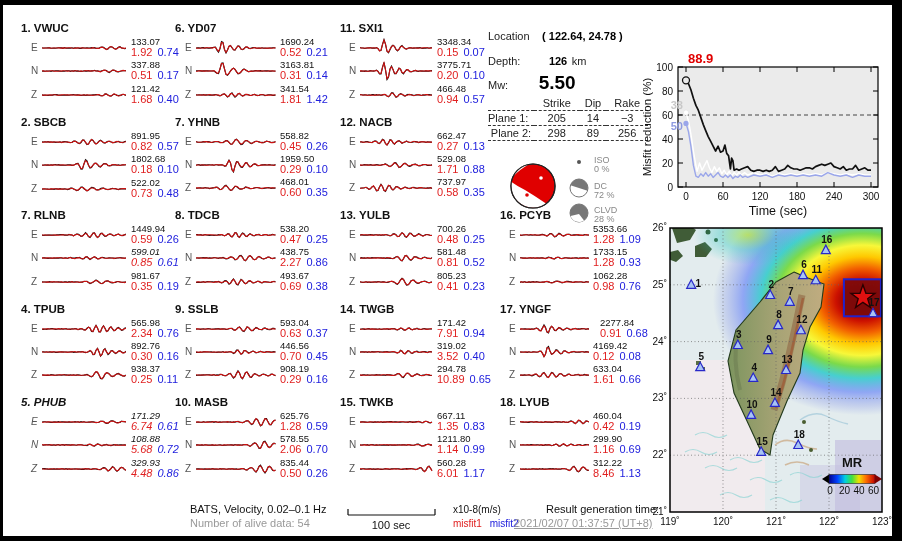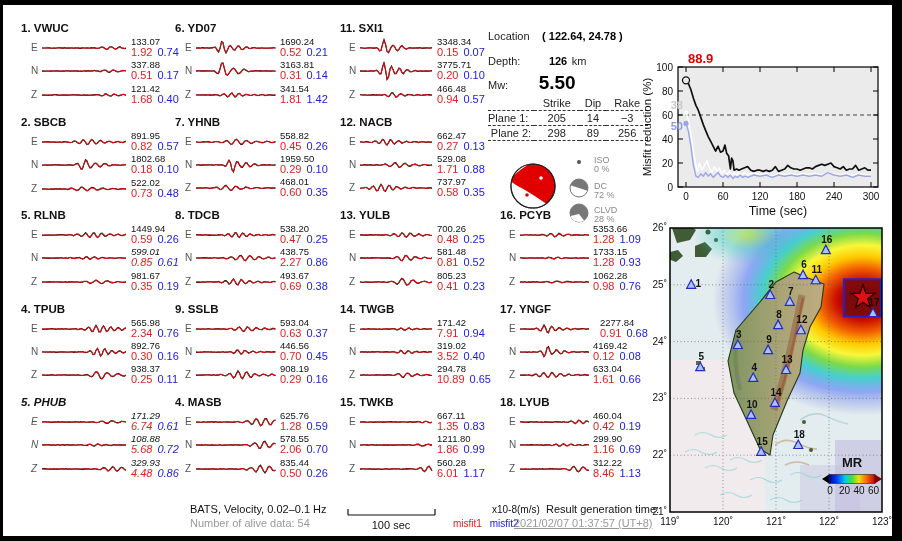--- a/index.html
+++ b/index.html
@@ -89,21 +89,21 @@
         <svg width="84" height="22" class="abs" style="left: 21px; top: 61.6px;">
           <path d="M0,11.16 L1.5,10.94 L3,11.07 L4.5,11.04 L6,11.14 L7.5,11.20 L9,11.18 L10.5,11.00 L12,11.34 L13.5,10.92 L15,10.90 L16.5,11.17 L18,10.68 L19.5,10.95 L21,11.28 L22.5,10.90 L24,10.98 L25.5,11.68 L27,11.20 L28.5,10.02 L30,9.94 L31.5,11.05 L33,11.43 L34.5,12.58 L36,12.24 L37.5,11.04 L39,8.99 L40.5,9.13 L42,10.74 L43.5,11.77 L45,12.79 L46.5,12.08 L48,10.91 L49.5,9.29 L51,9.65 L52.5,10.21 L54,11.76 L55.5,11.72 L57,11.91 L58.5,10.53 L60,10.06 L61.5,10.07 L63,10.79 L64.5,11.28 L66,11.79 L67.5,11.32 L69,10.75 L70.5,10.23 L72,10.66 L73.5,10.65 L75,11.24 L76.5,11.74 L78,10.87 L79.5,10.69 L81,10.97 L82.5,10.75 L84,11.18" fill="none" stroke="#111111" stroke-width="1.1"></path>
           <path d="M0,11.03 L1.5,10.77 L3,10.84 L4.5,11.30 L6,10.98 L7.5,11.19 L9,10.70 L10.5,11.15 L12,10.79 L13.5,10.80 L15,11.07 L16.5,10.89 L18,11.09 L19.5,11.11 L21,10.92 L22.5,11.02 L24,11.22 L25.5,10.99 L27,10.92 L28.5,10.60 L30,10.21 L31.5,10.78 L33,11.82 L34.5,12.09 L36,12.08 L37.5,10.72 L39,9.45 L40.5,9.43 L42,10.31 L43.5,11.75 L45,12.80 L46.5,11.96 L48,10.51 L49.5,9.99 L51,9.93 L52.5,10.47 L54,11.69 L55.5,12.21 L57,11.50 L58.5,11.15 L60,10.70 L61.5,10.14 L63,11.06 L64.5,11.46 L66,11.33 L67.5,11.26 L69,10.90 L70.5,10.78 L72,10.51 L73.5,10.68 L75,11.16 L76.5,11.29 L78,11.17 L79.5,10.73 L81,10.58 L82.5,10.61 L84,10.65" fill="none" stroke="#cc1111" stroke-width="1.1"></path>
         </svg>
         <div class="abs" style="left: 110px; top: 60.6px;">
           <div class="peak">522.02</div>
           <div class="mis"><span class="m1">0.73</span><span class="m2">0.48</span></div>
         </div>
       </div>
       <div class="abs" style="left: 18px; top: 204px;">
-        <div class="sta-head">5.  RLNB</div>
+        <div class="sta-head">7.  RLNB</div>
         <div class="abs comp-letter" style="left: 10px; top: 20px;">E</div>
         <svg width="84" height="22" class="abs" style="left: 21px; top: 15px;">
           <path d="M0,11.26 L1.5,11.34 L3,11.28 L4.5,11.14 L6,11.00 L7.5,11.10 L9,11.08 L10.5,11.06 L12,11.22 L13.5,11.05 L15,10.80 L16.5,10.75 L18,10.61 L19.5,10.67 L21,10.60 L22.5,11.13 L24,10.97 L25.5,11.22 L27,10.46 L28.5,10.92 L30,11.02 L31.5,11.84 L33,10.85 L34.5,10.05 L36,10.02 L37.5,10.95 L39,12.47 L40.5,12.00 L42,10.49 L43.5,8.64 L45,10.18 L46.5,12.69 L48,13.53 L49.5,11.43 L51,9.11 L52.5,8.93 L54,11.81 L55.5,13.48 L57,12.47 L58.5,9.46 L60,9.06 L61.5,11.01 L63,12.36 L64.5,12.00 L66,10.77 L67.5,10.09 L69,10.08 L70.5,11.22 L72,11.94 L73.5,10.92 L75,10.49 L76.5,10.16 L78,10.90 L79.5,11.39 L81,11.64 L82.5,10.77 L84,10.13" fill="none" stroke="#111111" stroke-width="1.1"></path>
           <path d="M0,10.78 L1.5,11.16 L3,10.71 L4.5,11.22 L6,11.05 L7.5,10.96 L9,11.27 L10.5,11.22 L12,10.71 L13.5,11.15 L15,11.02 L16.5,11.29 L18,10.93 L19.5,10.91 L21,10.73 L22.5,11.01 L24,11.04 L25.5,11.00 L27,10.77 L28.5,10.64 L30,10.94 L31.5,11.78 L33,11.08 L34.5,10.42 L36,10.44 L37.5,11.15 L39,12.23 L40.5,11.88 L42,10.59 L43.5,9.37 L45,10.24 L46.5,12.60 L48,12.99 L49.5,11.34 L51,9.19 L52.5,9.00 L54,11.56 L55.5,13.39 L57,12.10 L58.5,9.99 L60,9.42 L61.5,10.47 L63,11.95 L64.5,12.03 L66,10.67 L67.5,10.02 L69,10.31 L70.5,11.10 L72,11.48 L73.5,11.34 L75,10.59 L76.5,10.17 L78,10.95 L79.5,11.66 L81,11.15 L82.5,10.83 L84,10.68" fill="none" stroke="#cc1111" stroke-width="1.1"></path>
         </svg>
         <div class="abs" style="left: 110px; top: 14px;">
           <div class="peak">1449.94</div>
           <div class="mis"><span class="m1">0.59</span><span class="m2">0.26</span></div>
         </div>
         <div class="abs comp-letter" style="left: 10px; top: 43.3px;">N</div>
@@ -299,21 +299,21 @@
         <svg width="80" height="22" class="abs" style="left: 21px; top: 61.6px;">
           <path d="M0,11.37 L1.5,11.32 L3,11.14 L4.5,11.05 L6,11.13 L7.5,10.90 L9,11.05 L10.5,10.73 L12,10.73 L13.5,10.71 L15,11.24 L16.5,11.31 L18,10.61 L19.5,11.39 L21,10.84 L22.5,11.16 L24,10.40 L25.5,10.45 L27,11.21 L28.5,11.63 L30,11.75 L31.5,10.61 L33,9.84 L34.5,9.32 L36,11.85 L37.5,14.11 L39,12.67 L40.5,9.32 L42,6.83 L43.5,8.89 L45,13.23 L46.5,14.87 L48,12.01 L49.5,8.52 L51,8.21 L52.5,10.13 L54,12.95 L55.5,13.30 L57,11.12 L58.5,9.60 L60,10.17 L61.5,11.10 L63,11.87 L64.5,11.48 L66,10.45 L67.5,10.11 L69,10.47 L70.5,11.28 L72,11.89 L73.5,11.61 L75,10.19 L76.5,10.30 L78,11.09 L79.5,11.73" fill="none" stroke="#111111" stroke-width="1.1"></path>
           <path d="M0,10.78 L1.5,10.94 L3,10.97 L4.5,11.26 L6,10.74 L7.5,11.17 L9,10.78 L10.5,10.94 L12,11.04 L13.5,11.09 L15,11.00 L16.5,10.87 L18,10.76 L19.5,11.25 L21,11.42 L22.5,11.17 L24,10.60 L25.5,10.37 L27,11.16 L28.5,11.44 L30,11.76 L31.5,10.89 L33,9.59 L34.5,9.76 L36,11.82 L37.5,13.41 L39,12.88 L40.5,9.78 L42,7.41 L43.5,8.99 L45,13.13 L46.5,14.40 L48,12.07 L49.5,8.75 L51,8.05 L52.5,10.84 L54,13.01 L55.5,13.02 L57,10.99 L58.5,9.82 L60,10.16 L61.5,11.29 L63,12.05 L64.5,11.79 L66,10.42 L67.5,10.34 L69,10.70 L70.5,11.32 L72,12.01 L73.5,11.55 L75,10.45 L76.5,10.19 L78,11.03 L79.5,11.38" fill="none" stroke="#cc1111" stroke-width="1.1"></path>
         </svg>
         <div class="abs" style="left: 105px; top: 60.6px;">
           <div class="peak">908.19</div>
           <div class="mis"><span class="m1">0.29</span><span class="m2">0.16</span></div>
         </div>
       </div>
       <div class="abs" style="left: 172px; top: 391px;">
-        <div class="sta-head">4.  MASB</div>
+        <div class="sta-head">10.  MASB</div>
         <div class="abs comp-letter" style="left: 10px; top: 20px;">E</div>
         <svg width="80" height="22" class="abs" style="left: 21px; top: 15px;">
           <path d="M0,11.23 L1.5,11.21 L3,11.08 L4.5,11.18 L6,11.38 L7.5,10.62 L9,11.18 L10.5,10.99 L12,10.93 L13.5,10.76 L15,10.79 L16.5,10.66 L18,11.31 L19.5,10.65 L21,11.06 L22.5,11.32 L24,10.86 L25.5,11.31 L27,11.04 L28.5,10.96 L30,11.03 L31.5,11.11 L33,11.07 L34.5,10.89 L36,11.45 L37.5,10.91 L39,11.23 L40.5,10.76 L42,10.40 L43.5,10.97 L45,11.33 L46.5,11.66 L48,11.34 L49.5,10.16 L51,9.88 L52.5,10.07 L54,11.82 L55.5,13.54 L57,12.89 L58.5,9.43 L60,7.93 L61.5,8.45 L63,11.69 L64.5,14.85 L66,13.97 L67.5,10.64 L69,7.58 L70.5,7.61 L72,10.87 L73.5,13.45 L75,13.90 L76.5,11.17 L78,9.61 L79.5,9.07" fill="none" stroke="#111111" stroke-width="1.1"></path>
           <path d="M0,11.18 L1.5,10.78 L3,11.13 L4.5,11.24 L6,11.22 L7.5,10.75 L9,11.24 L10.5,11.11 L12,10.85 L13.5,11.25 L15,11.29 L16.5,10.90 L18,10.79 L19.5,10.71 L21,11.11 L22.5,10.98 L24,11.24 L25.5,11.15 L27,10.99 L28.5,10.95 L30,11.03 L31.5,10.64 L33,11.04 L34.5,11.28 L36,11.13 L37.5,11.33 L39,10.80 L40.5,10.54 L42,10.52 L43.5,11.11 L45,11.48 L46.5,11.60 L48,11.06 L49.5,10.12 L51,9.52 L52.5,10.29 L54,11.93 L55.5,13.20 L57,12.60 L58.5,9.97 L60,7.67 L61.5,8.85 L63,11.97 L64.5,14.62 L66,13.76 L67.5,10.34 L69,7.64 L70.5,8.30 L72,10.81 L73.5,13.63 L75,13.43 L76.5,11.43 L78,9.58 L79.5,9.12" fill="none" stroke="#cc1111" stroke-width="1.1"></path>
         </svg>
         <div class="abs" style="left: 105px; top: 14px;">
           <div class="peak">625.76</div>
           <div class="mis"><span class="m1">1.28</span><span class="m2">0.59</span></div>
         </div>
         <div class="abs comp-letter" style="left: 10px; top: 43.3px;">N</div>
@@ -466,21 +466,21 @@
           <div class="peak">667.11</div>
           <div class="mis"><span class="m1">1.35</span><span class="m2">0.83</span></div>
         </div>
         <div class="abs comp-letter" style="left: 9px; top: 43.3px;">N</div>
         <svg width="73" height="22" class="abs" style="left: 20px; top: 38.3px;">
           <path d="M0,11.18 L1.5,10.94 L3,10.75 L4.5,10.82 L6,10.94 L7.5,10.66 L9,11.39 L10.5,10.71 L12,10.62 L13.5,10.75 L15,11.24 L16.5,10.88 L18,11.26 L19.5,10.82 L21,11.29 L22.5,11.28 L24,10.86 L25.5,11.19 L27,10.89 L28.5,11.37 L30,10.82 L31.5,11.15 L33,10.98 L34.5,11.10 L36,11.19 L37.5,10.70 L39,10.92 L40.5,11.05 L42,10.72 L43.5,10.89 L45,10.77 L46.5,11.19 L48,10.67 L49.5,10.71 L51,11.13 L52.5,11.22 L54,11.25 L55.5,10.77 L57,10.06 L58.5,10.08 L60,11.16 L61.5,11.99 L63,12.00 L64.5,11.27 L66,10.54 L67.5,10.38 L69,10.11 L70.5,11.10 L72,10.86" fill="none" stroke="#111111" stroke-width="1.1"></path>
           <path d="M0,10.79 L1.5,11.13 L3,11.27 L4.5,10.70 L6,11.08 L7.5,11.13 L9,10.97 L10.5,10.83 L12,10.89 L13.5,11.30 L15,11.13 L16.5,10.76 L18,11.04 L19.5,11.29 L21,10.71 L22.5,10.81 L24,10.80 L25.5,10.78 L27,10.86 L28.5,10.90 L30,10.98 L31.5,10.71 L33,11.13 L34.5,10.77 L36,10.86 L37.5,11.18 L39,10.76 L40.5,11.04 L42,11.15 L43.5,10.78 L45,11.08 L46.5,11.05 L48,10.61 L49.5,10.91 L51,11.10 L52.5,11.28 L54,11.27 L55.5,10.78 L57,10.49 L58.5,10.65 L60,10.68 L61.5,11.85 L63,11.90 L64.5,11.85 L66,11.07 L67.5,10.28 L69,10.58 L70.5,10.64 L72,11.41" fill="none" stroke="#cc1111" stroke-width="1.1"></path>
         </svg>
         <div class="abs" style="left: 97px; top: 37.3px;">
           <div class="peak">1211.80</div>
-          <div class="mis"><span class="m1">1.86</span><span class="m2">0.99</span></div>
+          <div class="mis"><span class="m1">1.14</span><span class="m2">0.99</span></div>
         </div>
         <div class="abs comp-letter" style="left: 9px; top: 66.6px;">Z</div>
         <svg width="73" height="22" class="abs" style="left: 20px; top: 61.6px;">
           <path d="M0,11.09 L1.5,11.17 L3,10.76 L4.5,10.75 L6,10.94 L7.5,11.00 L9,10.87 L10.5,10.73 L12,11.36 L13.5,10.86 L15,11.33 L16.5,11.09 L18,10.84 L19.5,11.28 L21,11.38 L22.5,11.35 L24,10.95 L25.5,10.63 L27,10.92 L28.5,11.28 L30,11.33 L31.5,10.69 L33,10.71 L34.5,10.80 L36,10.84 L37.5,10.69 L39,10.79 L40.5,11.19 L42,11.34 L43.5,11.31 L45,10.97 L46.5,10.66 L48,10.88 L49.5,10.66 L51,10.55 L52.5,10.83 L54,10.93 L55.5,11.24 L57,11.30 L58.5,10.67 L60,9.55 L61.5,10.05 L63,12.55 L64.5,13.42 L66,11.88 L67.5,9.28 L69,8.05 L70.5,10.29 L72,12.57" fill="none" stroke="#111111" stroke-width="1.1"></path>
           <path d="M0,10.92 L1.5,10.76 L3,10.78 L4.5,11.11 L6,11.26 L7.5,10.97 L9,11.30 L10.5,10.93 L12,11.07 L13.5,11.25 L15,10.98 L16.5,11.06 L18,11.08 L19.5,11.01 L21,10.93 L22.5,11.21 L24,11.05 L25.5,10.82 L27,10.87 L28.5,10.73 L30,11.21 L31.5,11.11 L33,11.29 L34.5,10.83 L36,10.77 L37.5,11.05 L39,11.31 L40.5,11.19 L42,11.13 L43.5,10.76 L45,10.73 L46.5,11.31 L48,11.02 L49.5,10.74 L51,11.02 L52.5,10.53 L54,11.20 L55.5,11.76 L57,11.32 L58.5,10.40 L60,9.55 L61.5,10.18 L63,11.97 L64.5,13.62 L66,12.35 L67.5,8.94 L69,8.37 L70.5,10.13 L72,12.87" fill="none" stroke="#cc1111" stroke-width="1.1"></path>
         </svg>
         <div class="abs" style="left: 97px; top: 60.6px;">
           <div class="peak">560.28</div>
           <div class="mis"><span class="m1">6.01</span><span class="m2">1.17</span></div>
         </div>
@@ -879,21 +879,21 @@
 
   <div class="abs" style="left:335px;top:497px;">
     <svg width="110" height="32" viewBox="0 0 110 32">
       <line x1="10" y1="13" x2="97" y2="13" stroke="#111" stroke-width="1.2"></line>
       <line x1="10" y1="7" x2="10" y2="13" stroke="#111" stroke-width="1.2"></line>
       <line x1="97" y1="7" x2="97" y2="13" stroke="#111" stroke-width="1.2"></line>
       <text id="scaleLabel" x="53" y="27" text-anchor="middle" font-size="11" fill="#111">100 sec</text>
     </svg>
   </div>
 
-  <div class="abs foot-small" style="left:450px;top:499px;margin-left:39px;">x10-8(m/s)</div>
+  <div class="abs foot-small" style="left:450px;top:499px;">x10-8(m/s)</div>
   <div class="abs foot-small" style="left:450px;top:513px;">
     <span class="m1">misfit1</span>
     <span class="m2">misfit2</span>
   </div>
 
   <div class="abs foot-main" style="left:543px;top:498px;">Result generation time:</div>
   <div class="abs foot-gray" style="left:511px;top:512px;text-decoration:underline;">2021/02/07 01:37:57 (UT+8)</div>
 
 </div>
 <div class="frame" style="border:solid #000;border-width:5px 10px 5px 3px;"></div>

